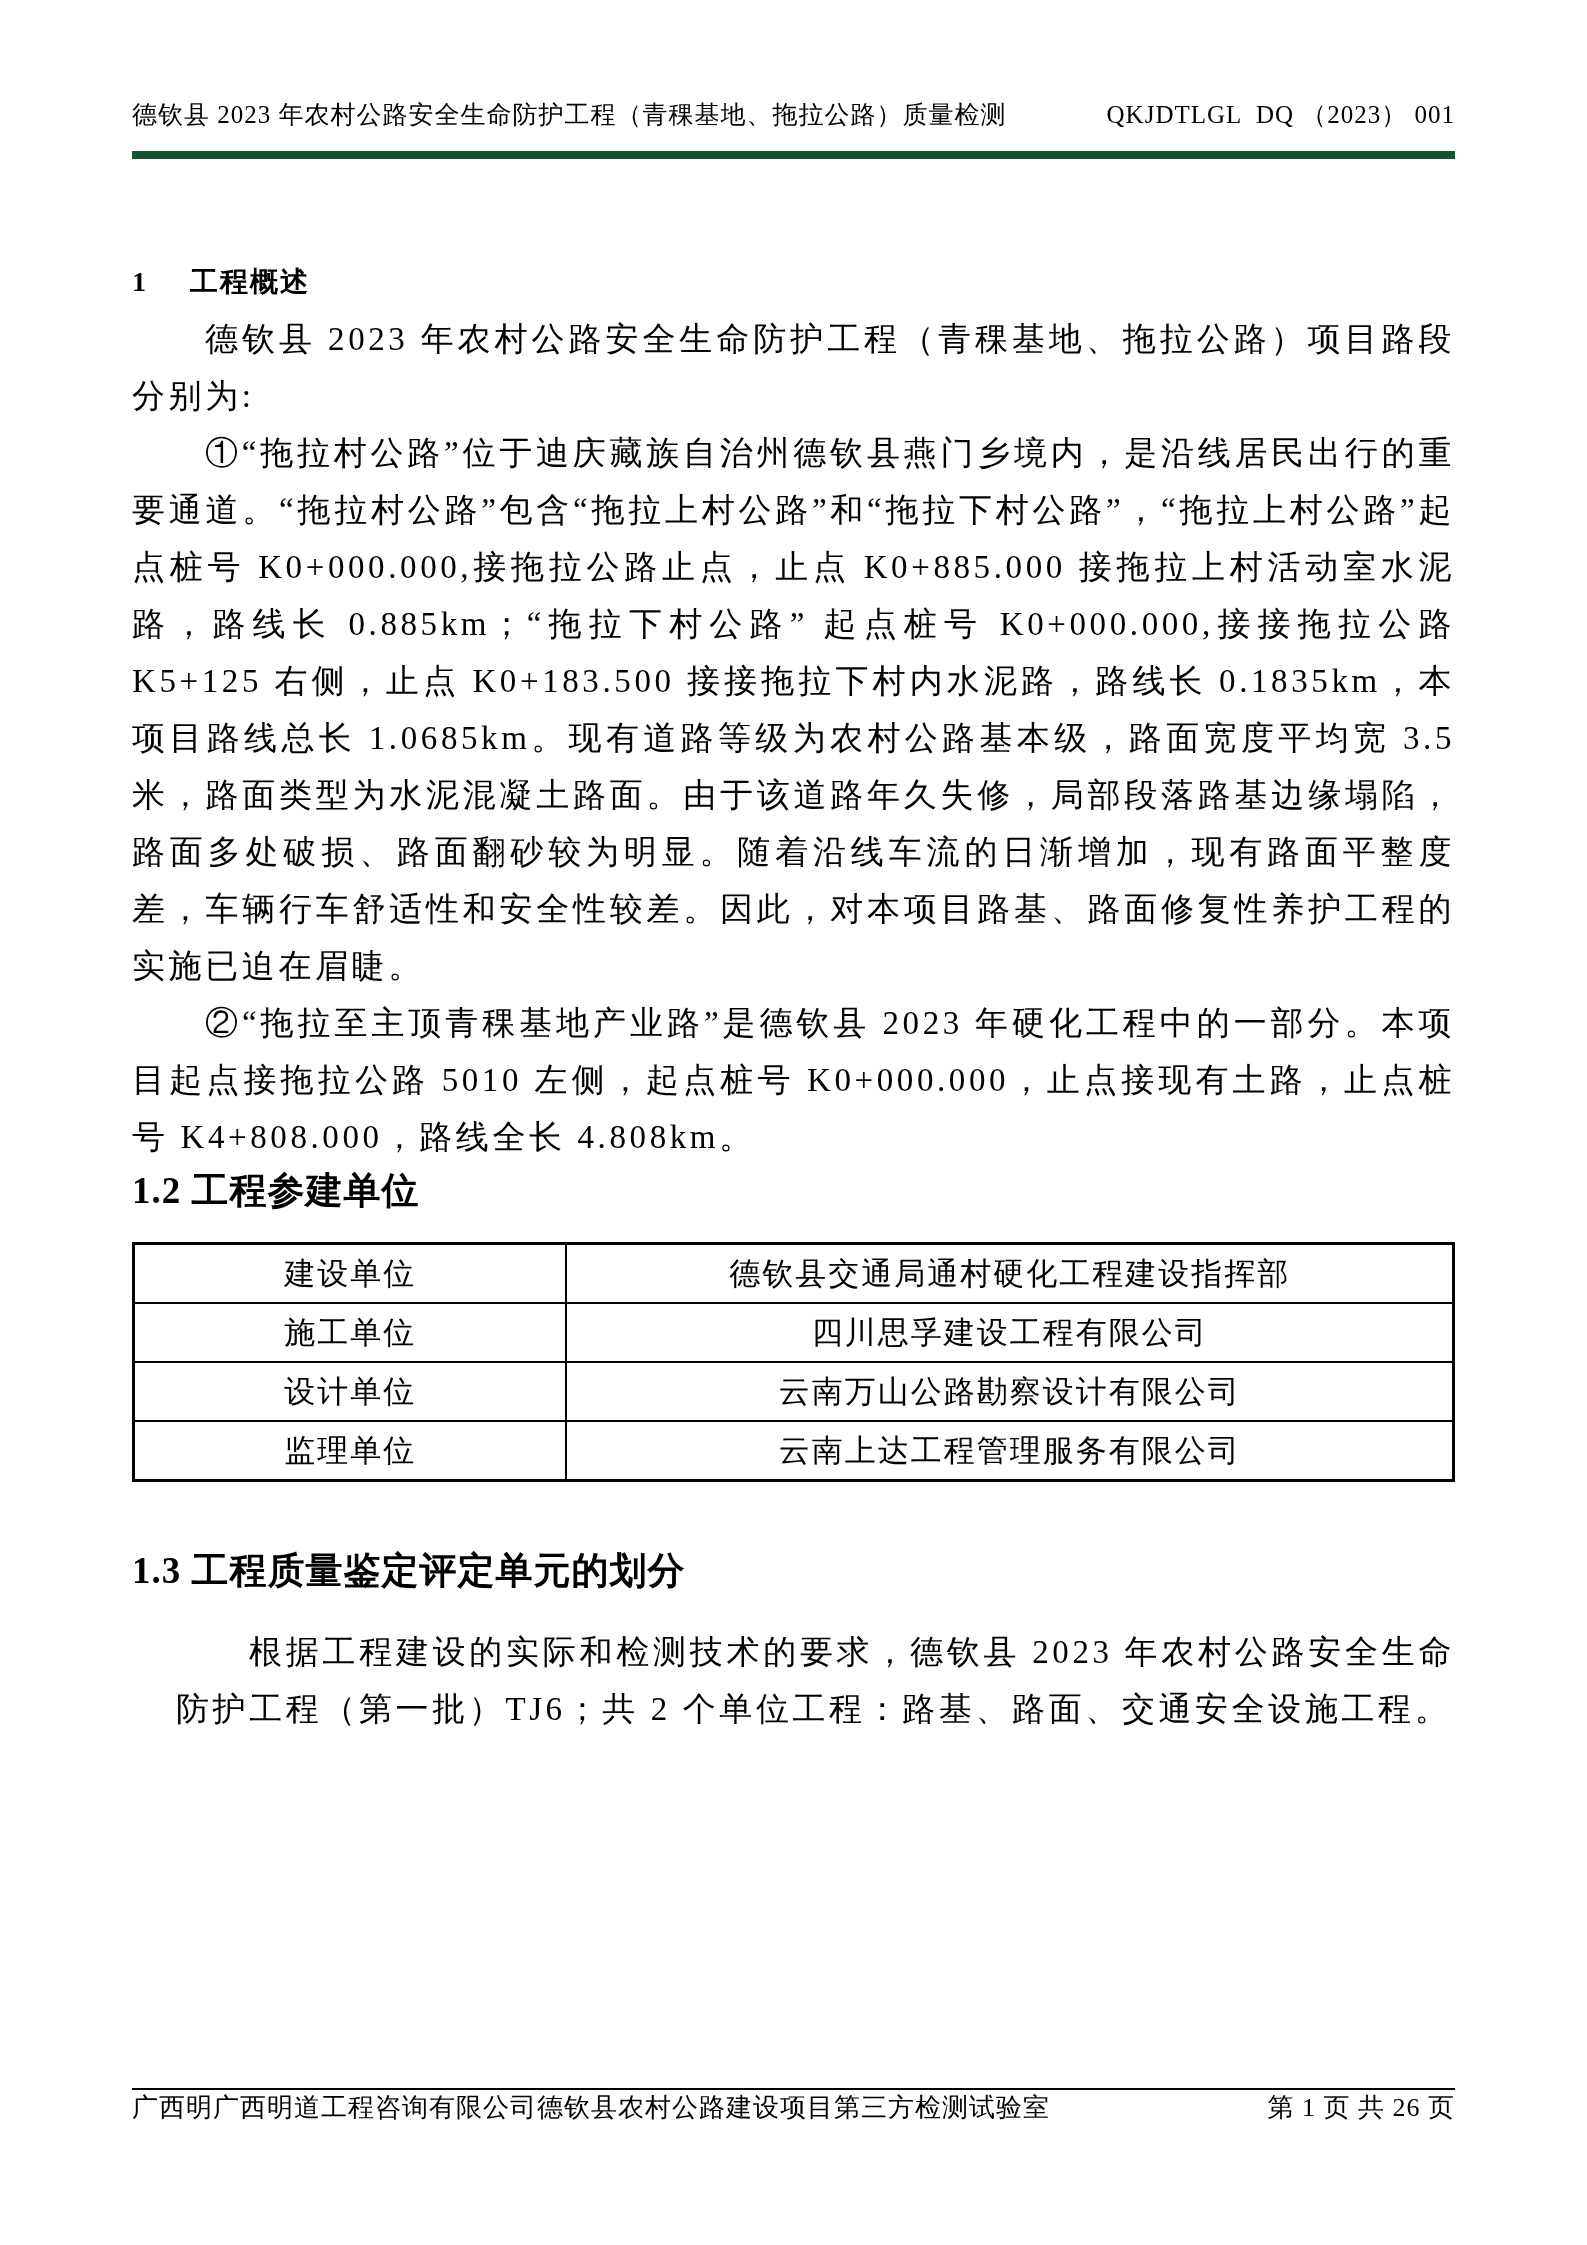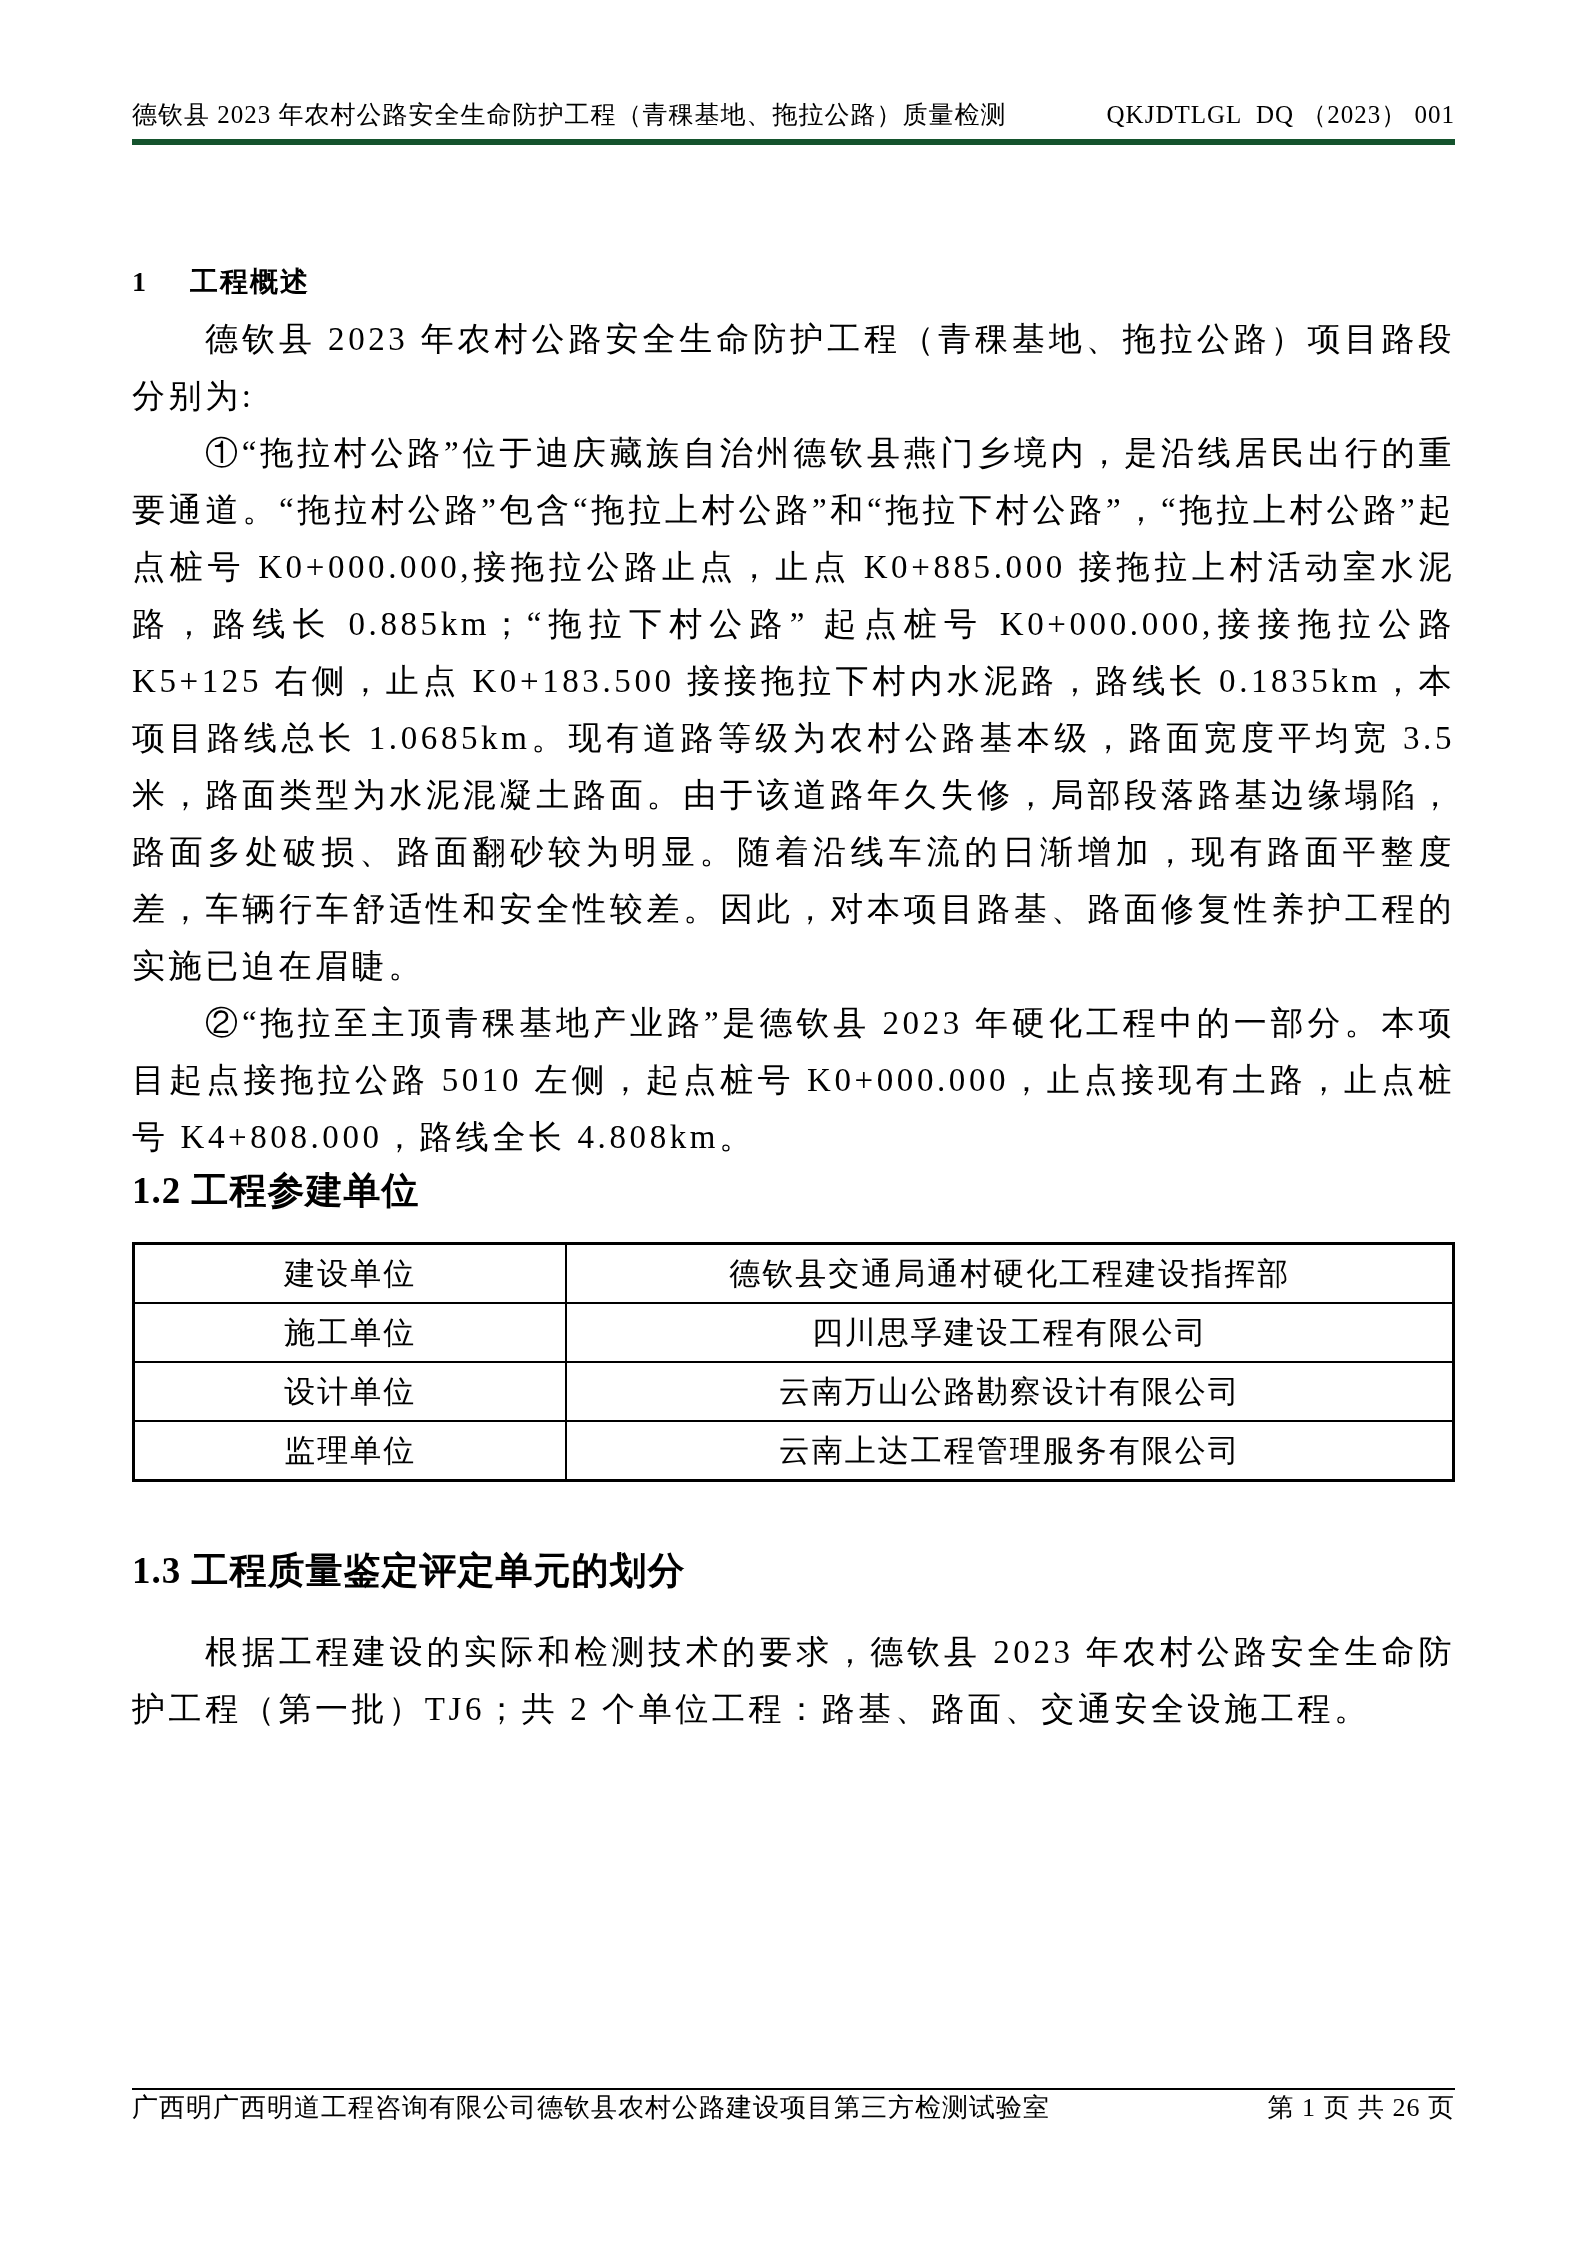--- a/index.html
+++ b/index.html
@@ -22,22 +22,22 @@
   }
   
   .page-header {
     position: absolute;
     top: 98px;
     left: 132px;
     width: 1323px;
     display: flex;
     justify-content: space-between;
     align-items: flex-end;
-    padding-bottom: 8px;
-    border-bottom: 6px solid #14532d;
+    padding-bottom: 20px;
+    border-bottom: 8px solid #14532d;
     font-size: 25px;
     letter-spacing: 1px;
     white-space: nowrap;
     gap: 36px;
   }
   .page-header .doc-number {
     white-space: pre;
   }
   
   .content {
@@ -82,21 +82,21 @@
     border: 2px solid #000000;
     height: 57px;
     text-align: center;
     vertical-align: middle;
     font-size: 31px;
     letter-spacing: 2px;
     padding: 0 4px;
   }
   table.participants td.role { width: 32%; }
   h2.section.sec-units { margin-top: 64px; }
-  .body-text.units-text p { margin-top: 28px; }
+  .body-text.units-text p { margin-top: 28px; margin-left: 44px; }
   
   .page-footer {
     position: absolute;
     top: 2088px;
     left: 132px;
     width: 1323px;
     border-top: 2px solid #000;
     display: flex;
     justify-content: space-between;
     align-items: flex-start;

